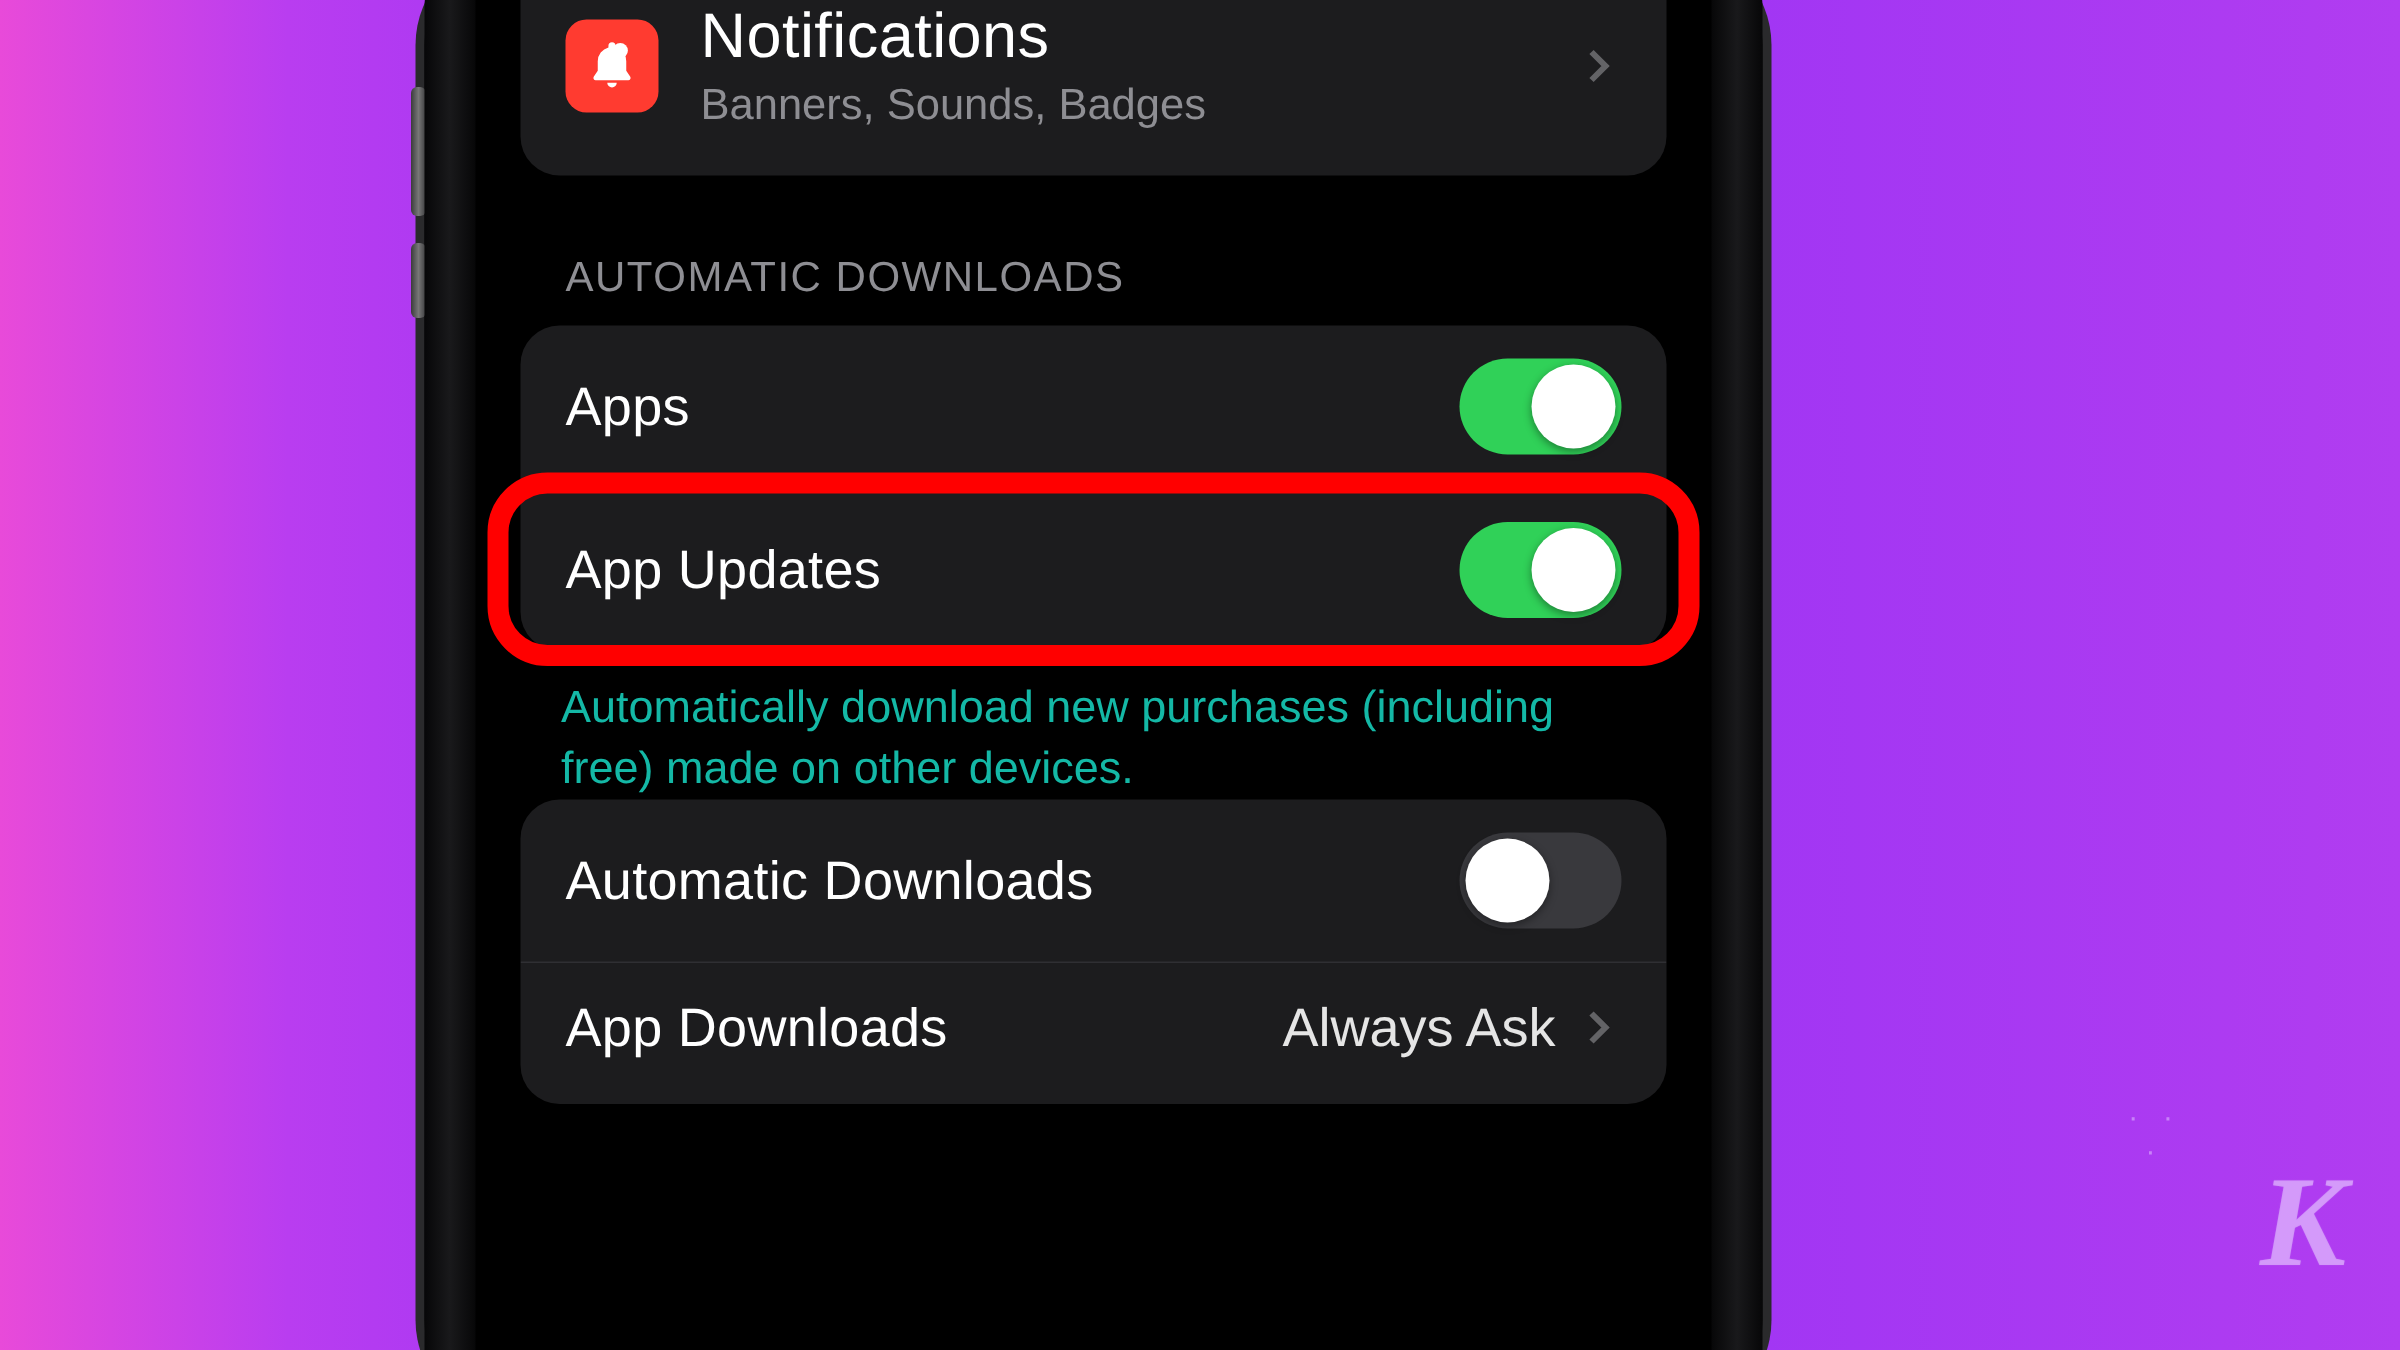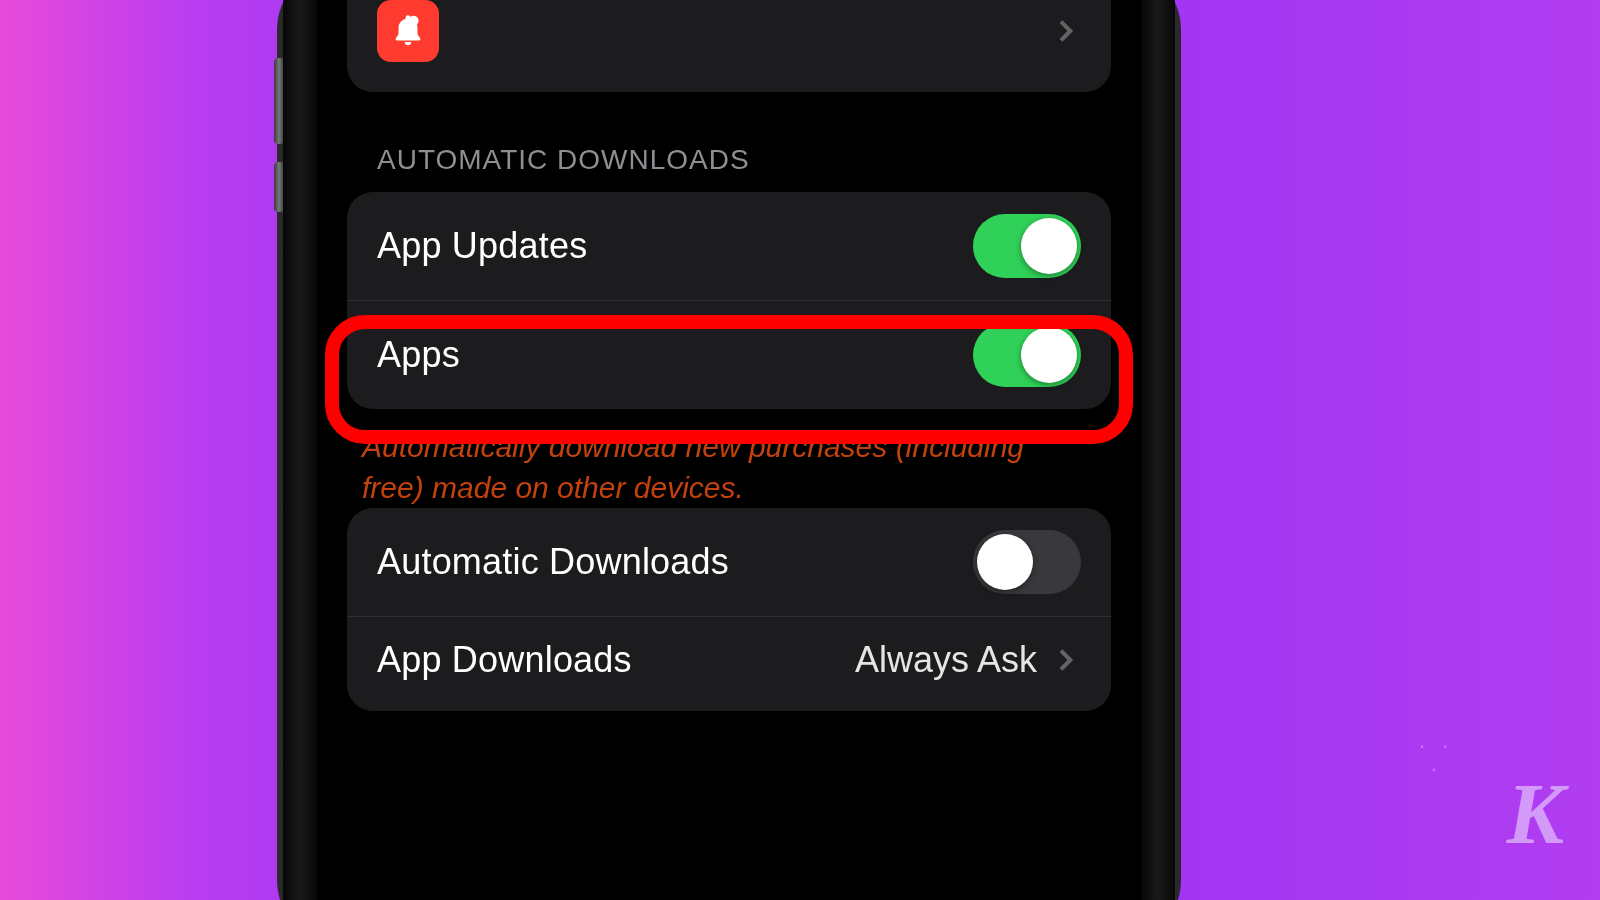--- a/index.html
+++ b/index.html
@@ -63,23 +63,22 @@
   }
   .icon-box.red { background:#ff3b30; }
   .chevron { color:#636366; flex-shrink:0; }
   .value-label { color:#e5e5e5; font-size:36px; margin-right:12px; }
 
   .section-header {
     color:#8e8e93; font-size:28px; letter-spacing:1px;
     margin: 52px 60px 16px 60px;
   }
   .section-footer {
-    color:#c2410c; font-size:30px; line-height:1.35;
-    margin: 18px 60px 0 45px;
-    font-style: italic;
+    color:#14b8a6; font-size:30px; line-height:1.35;
+    margin: 18px 60px 0 57px;
   }
 
   
   .toggle {
     width: 108px; height: 64px; border-radius: 40px;
     position: relative; flex-shrink:0;
     background: #39393d;
   }
   .toggle.on { background: #30d158; }
   .toggle .knob {
@@ -130,37 +129,39 @@
         <div class="row" style="padding-top:30px; padding-bottom:30px;">
           <div class="icon-box red">
 
             <svg viewBox="0 0 24 24" width="38" height="38" fill="#fff">
               <path d="M12 2a1.5 1.5 0 0 0-1.5 1.5v.7A6 6 0 0 0 6 10v4l-1.7 2.5a1 1 0 0 0 .8 1.5h13.8a1 1 0 0 0 .8-1.5L18 14v-4a6 6 0 0 0-4.5-5.8v-.7A1.5 1.5 0 0 0 12 2z"></path>
               <circle cx="15.5" cy="5.5" r="3.2"></circle>
               <path d="M10 19a2 2 0 0 0 4 0z"></path>
             </svg>
           </div>
           <div class="row-text-col">
+            <div class="row-title">Notifications</div>
+            <div class="row-sub">Banners, Sounds, Badges</div>
           </div>
           <svg class="chevron" viewBox="0 0 24 24" width="32" height="32" stroke="#636366" stroke-width="3" fill="none">
             <polyline points="9 5 16 12 9 19"></polyline>
           </svg>
         </div>
       </div>
 
       <div class="section-header">AUTOMATIC DOWNLOADS</div>
       <div class="group">
-        <div class="row" id="app-updates-row">
-          <div class="row-label">App Updates</div>
+        <div class="row">
+          <div class="row-label">Apps</div>
           <div class="toggle on">
               <div class="knob"></div>
             </div>
         </div>
-        <div class="row">
-          <div class="row-label">Apps</div>
+        <div class="row" id="app-updates-row">
+          <div class="row-label">App Updates</div>
           <div class="toggle on">
               <div class="knob"></div>
             </div>
         </div>
       </div>
       <div class="section-footer">Automatically download new purchases (including free) made on other devices.</div>
 
       <div class="group">
         <div class="row">
           <div class="row-label">Automatic Downloads</div>

